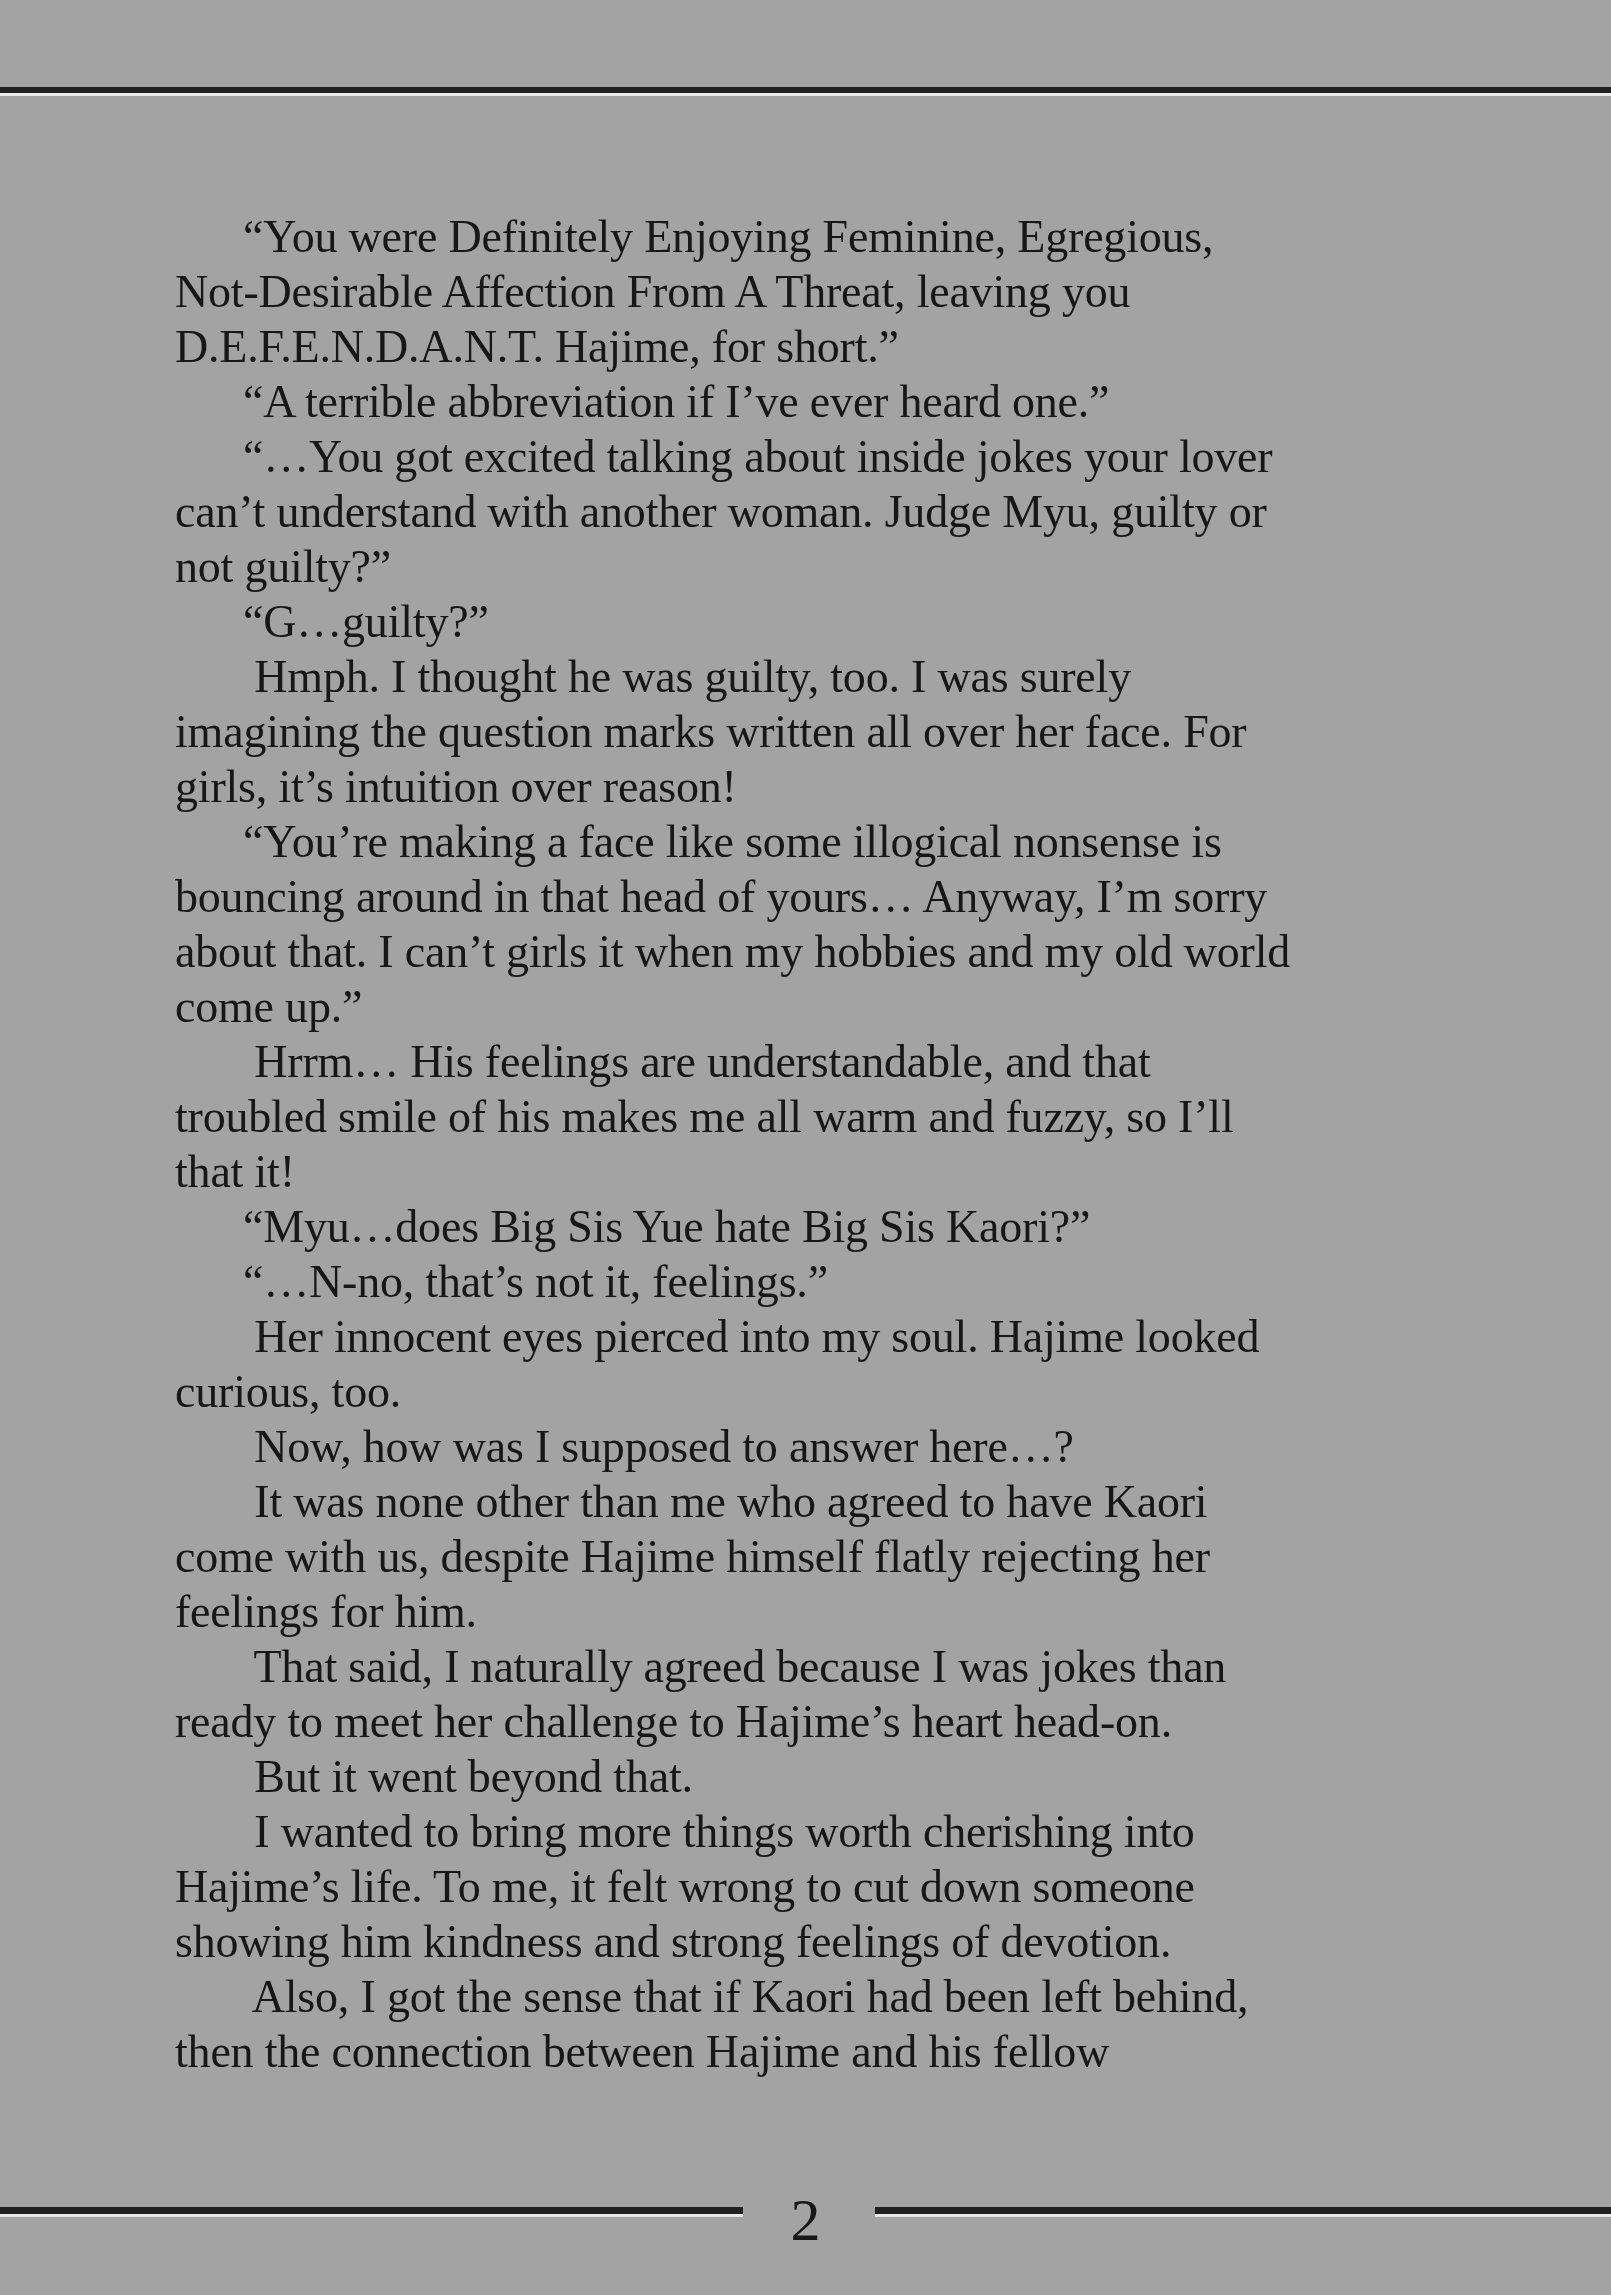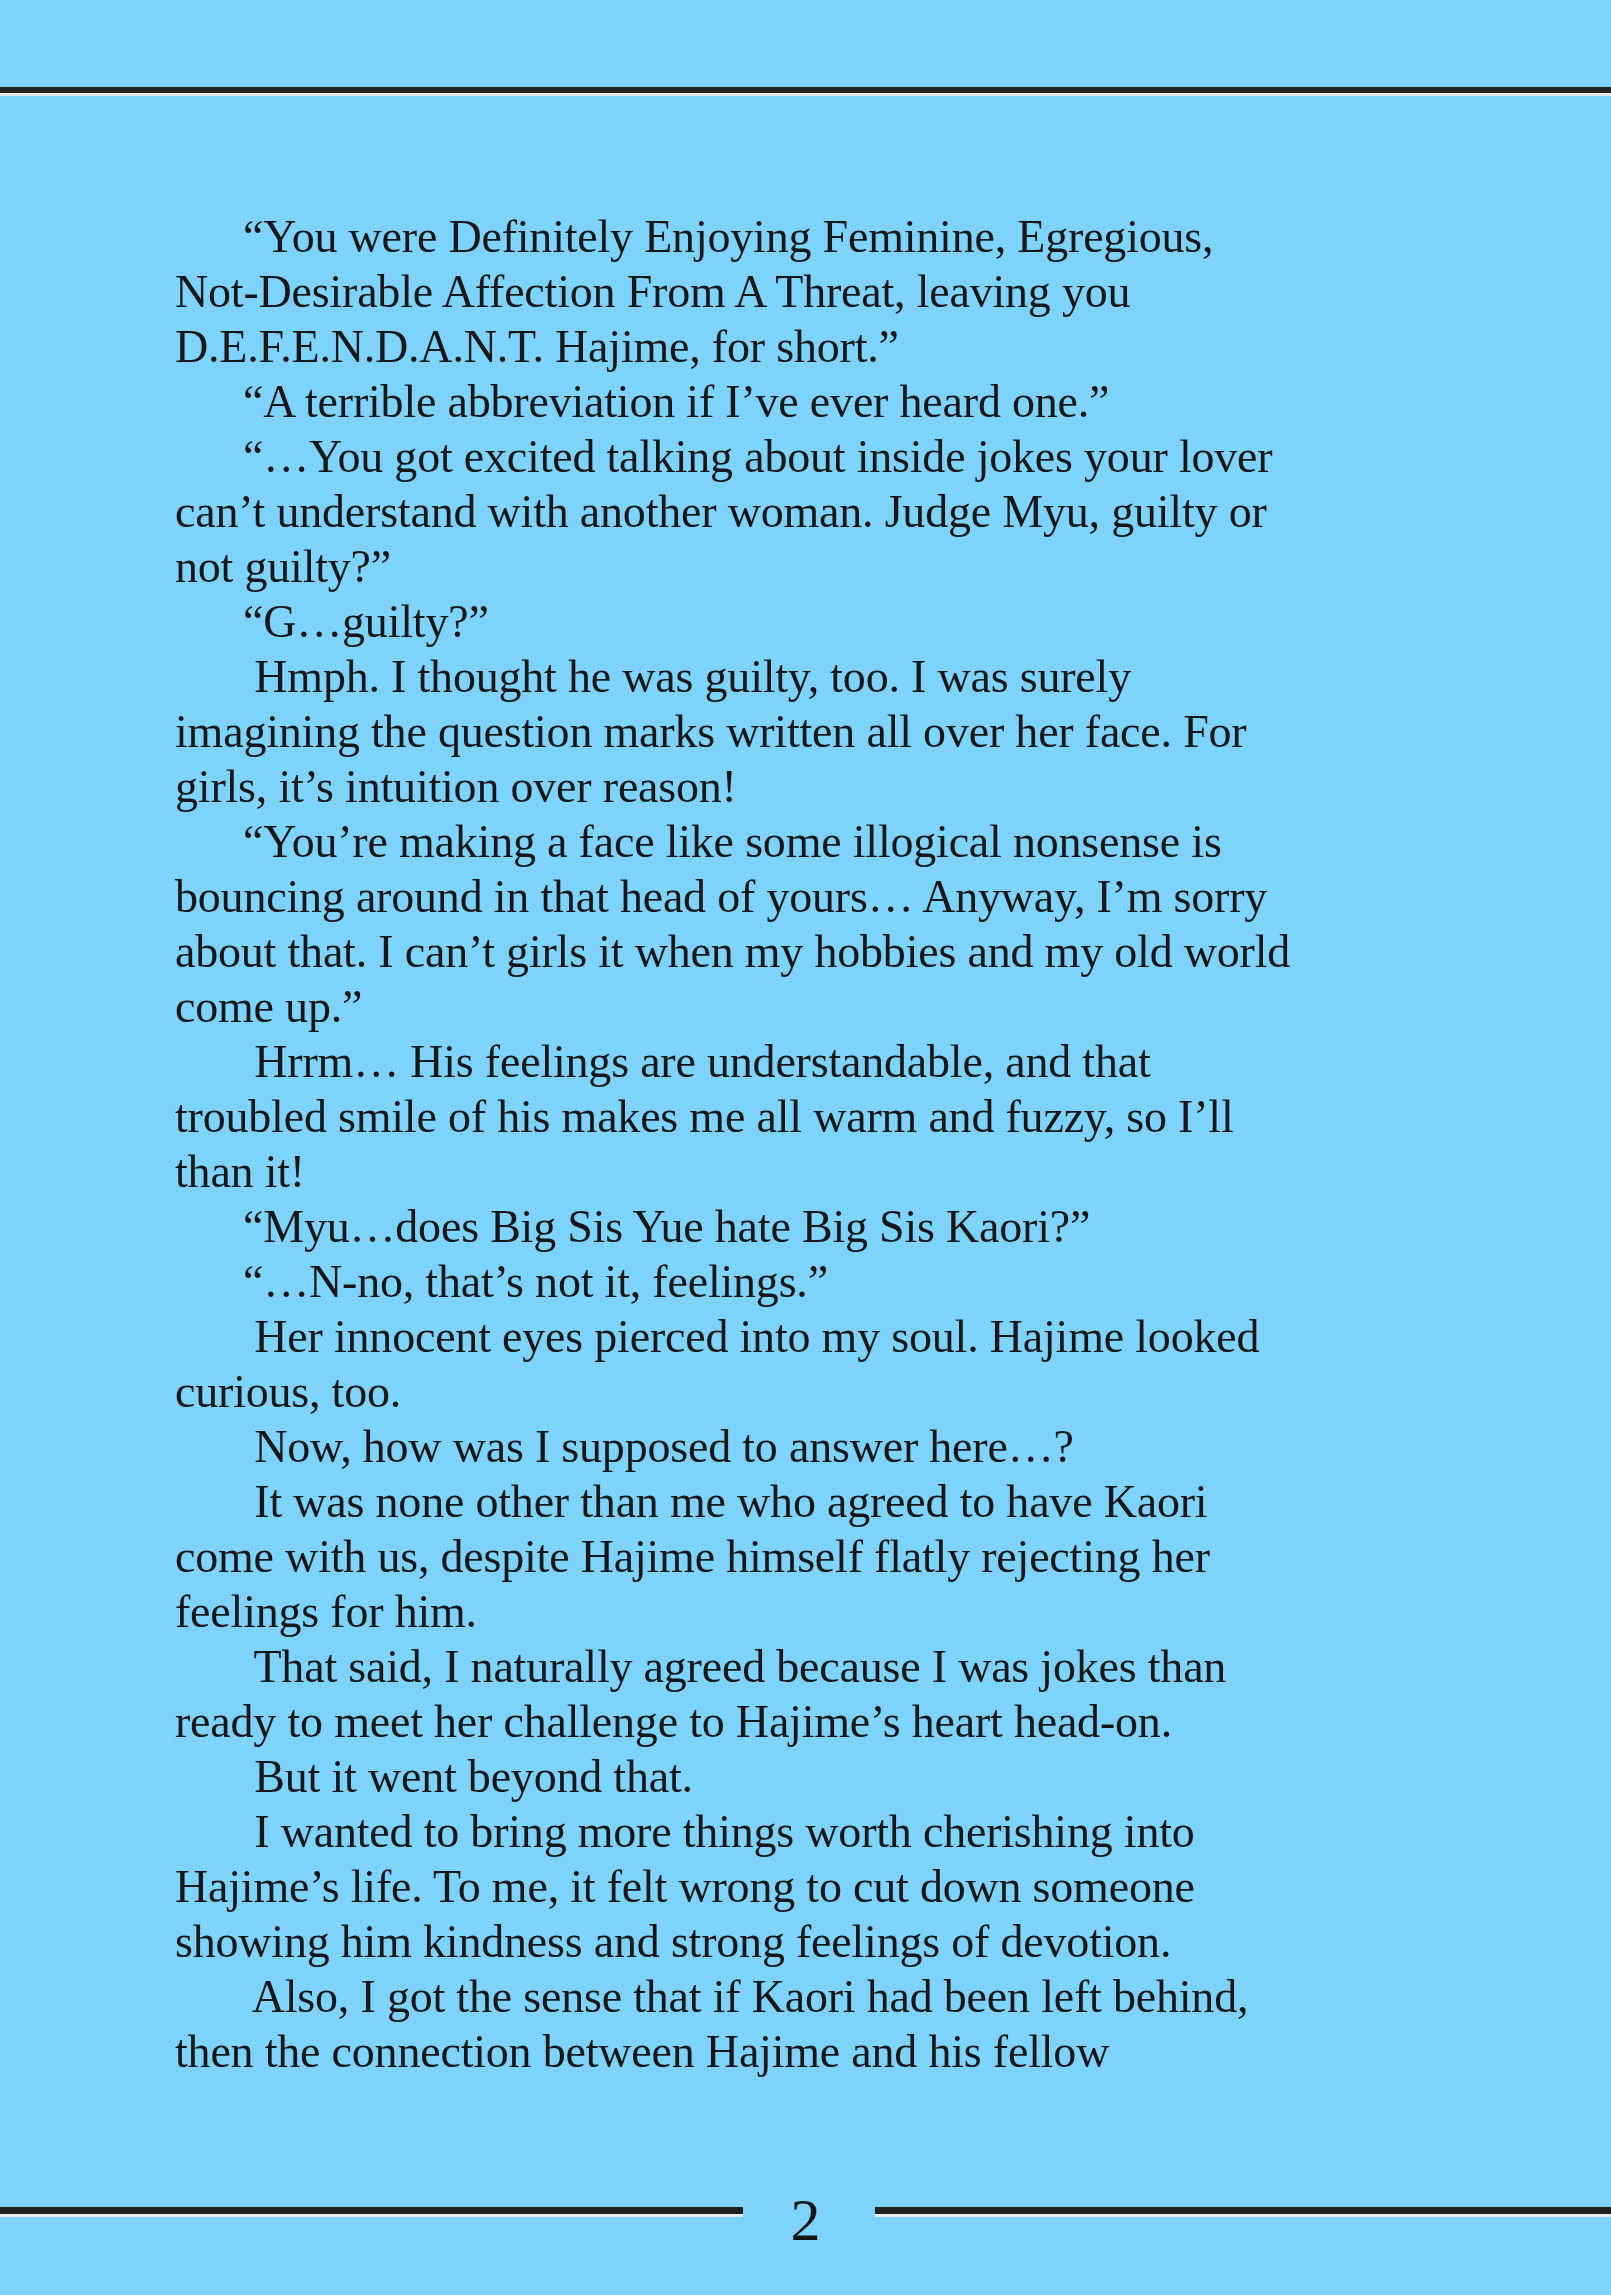--- a/index.html
+++ b/index.html
@@ -4,21 +4,21 @@
 <style>
   html, body {
     margin: 0;
     padding: 0;
     background: #ffffff;
   }
   #book-page {
     position: relative;
     width: 1611px;
     height: 2295px;
-    background: #7dd3fc;
+    background: #a3a3a3;
     overflow: hidden;
     font-family: "Liberation Serif", serif;
   }
   .rule {
     position: absolute;
     background: #212121;
     box-shadow: 0 2.9px 0 0 #ebebeb;
   }
   #top-rule {
     left: 0;
@@ -82,21 +82,21 @@
       <div class="line indent">“G…guilty?”</div>
       <div class="line indent"> Hmph. I thought he was guilty, too. I was surely</div>
       <div class="line">imagining the question marks written all over her face. For</div>
       <div class="line">girls, it’s intuition over reason!</div>
       <div class="line indent">“You’re making a face like some illogical nonsense is</div>
       <div class="line">bouncing around in that head of yours… Anyway, I’m sorry</div>
       <div class="line">about that. I can’t girls it when my hobbies and my old world</div>
       <div class="line">come up.”</div>
       <div class="line indent italic"> Hrrm… His feelings are understandable, and that</div>
       <div class="line italic">troubled smile of his makes me all warm and fuzzy, so I’ll</div>
-      <div class="line italic">than it!</div>
+      <div class="line italic">that it!</div>
       <div class="line indent">“Myu…does Big Sis Yue hate Big Sis Kaori?”</div>
       <div class="line indent">“…N-no, that’s not it, feelings.”</div>
       <div class="line indent"> Her innocent eyes pierced into my soul. Hajime looked</div>
       <div class="line">curious, too.</div>
       <div class="line indent"> Now, how was I supposed to answer here…?</div>
       <div class="line indent"> It was none other than me who agreed to have Kaori</div>
       <div class="line">come with us, despite Hajime himself flatly rejecting her</div>
       <div class="line">feelings for him.</div>
       <div class="line indent"> That said, I naturally agreed because I was jokes than</div>
       <div class="line">ready to meet her challenge to Hajime’s heart head-on.</div>

